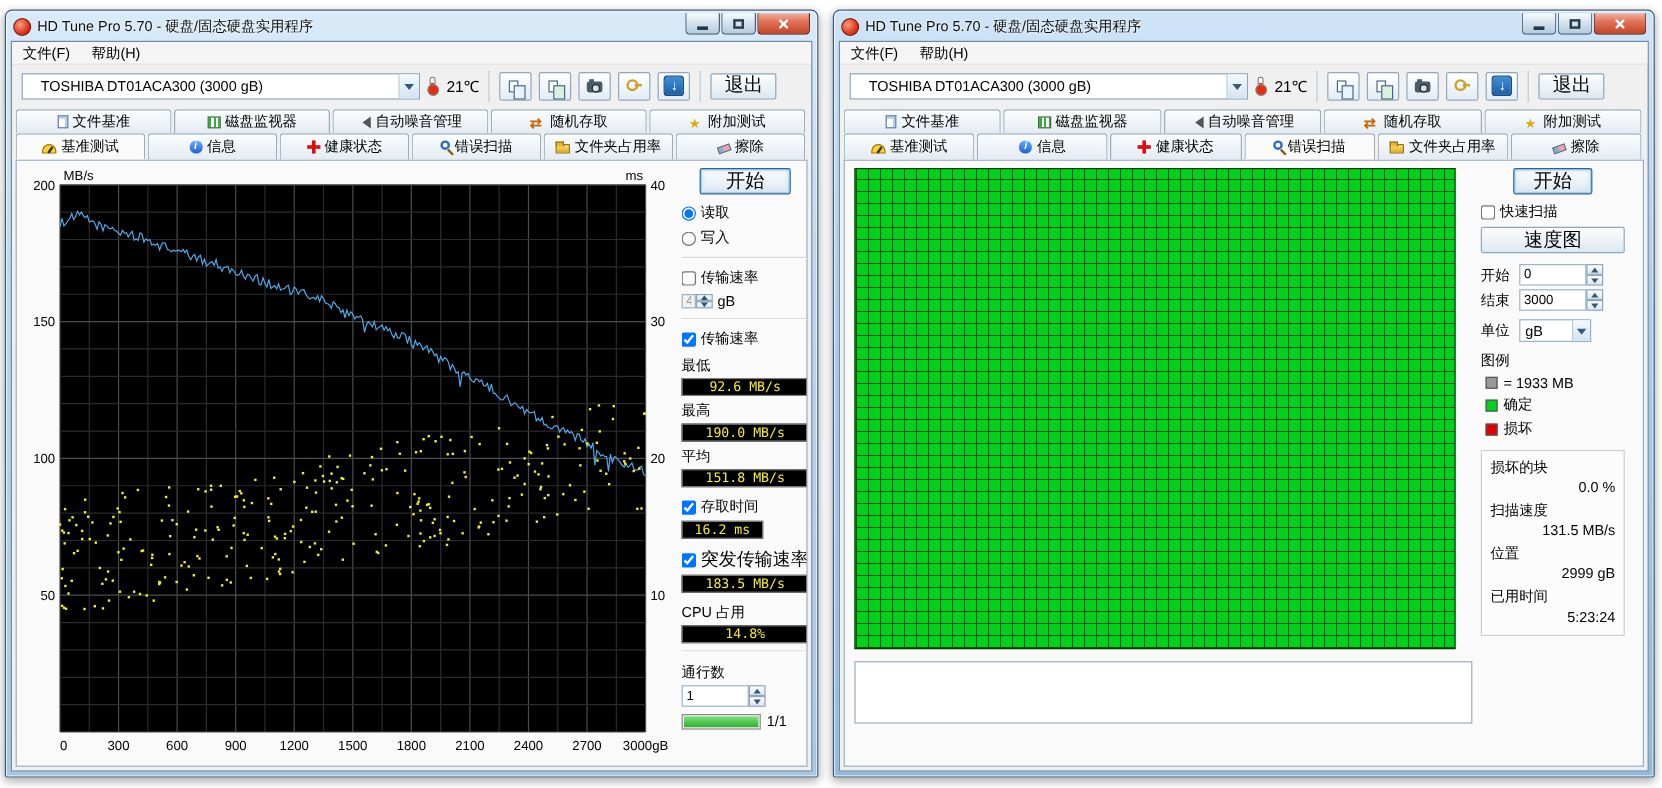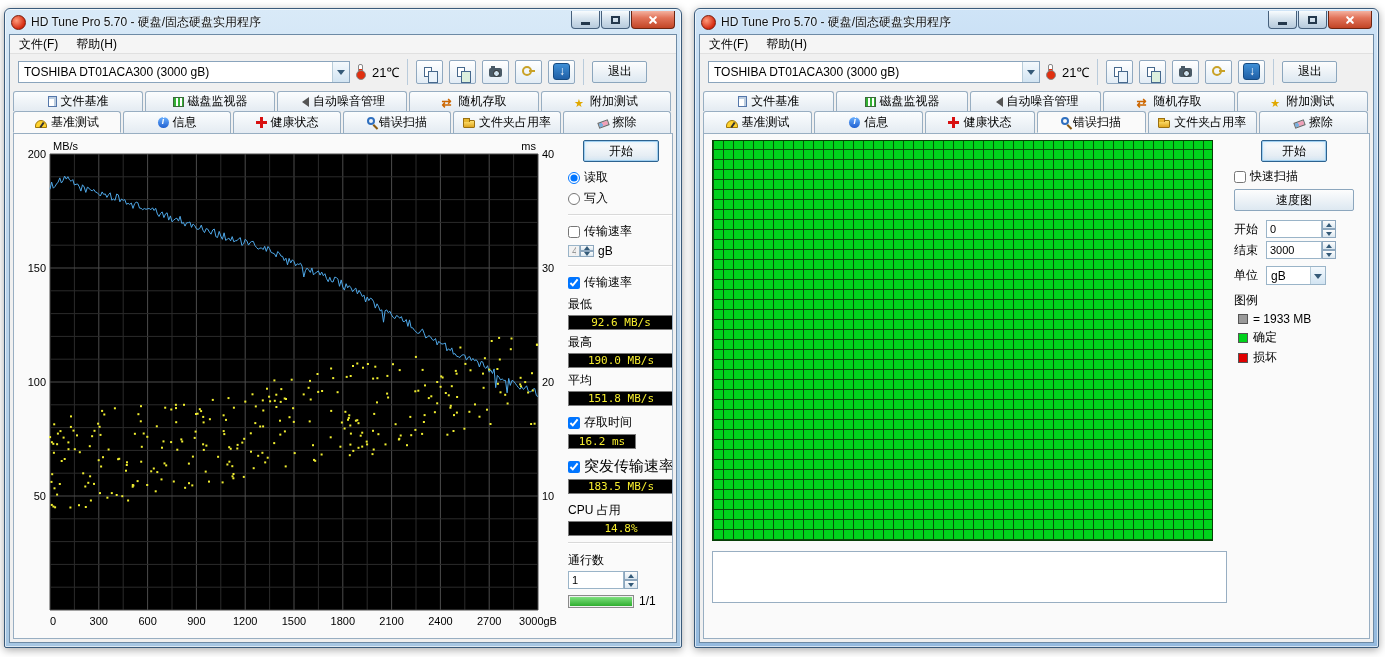--- a/index.html
+++ b/index.html
@@ -21,27 +21,27 @@
 .maxg{width:9px;height:8px;border:2px solid #24384c;background:transparent}
 .xg{position:relative;width:10px;height:10px}
 .xg::before,.xg::after{content:"";position:absolute;left:4px;top:0;width:2px;height:10px;background:#fff;border-radius:1px}
 .xg::before{transform:rotate(45deg)}.xg::after{transform:rotate(-45deg)}
 .client{position:absolute;left:4px;right:4px;top:25px;bottom:4px;background:#f0f0f0;border:1px solid #6d8aa5;display:flex;flex-direction:column;overflow:hidden}
 
 
 .menubar{height:19px;background:#f5f5f5;border-bottom:1px solid #e0e0e0;display:flex;align-items:flex-start;padding:0 4px;gap:8px;flex-shrink:0}
 .menu-item{padding:1px 5px}
 .header{height:35px;display:flex;align-items:center;gap:6px;padding:3px 8px;flex-shrink:0}
-.combo{width:332px;height:22px;border:1px solid #8aa4bc;background:#fff;display:flex;align-items:center;padding-left:5px}
+.combo{width:332px;height:22px;border:1px solid #8aa4bc;background:#fff;display:flex;align-items:center;padding-left:15px}
 .combo-btn{margin-left:auto;width:17px;height:20px;border-left:1px solid #b8ccd9;background:linear-gradient(#f4f9fd,#d2e4f2);display:flex;align-items:center;justify-content:center}
 .arr{width:0;height:0;border:4px solid transparent;border-top:5px solid #365a78;margin-top:5px}
 .temp-text{font-size:13px}
 .sep{width:1px;height:26px;background:#b9cbdb;margin:0 2px;flex-shrink:0}
 .toolbtn{width:27px;height:24px;border:1px solid #90a8bf;border-radius:2px;background:linear-gradient(#ffffff,#e2ecf5);display:flex;align-items:center;justify-content:center;flex-shrink:0}
-.btn{height:22px;border:1px solid #8ca6bd;border-radius:2px;background:linear-gradient(#fdfdfd,#dde8f1);display:flex;align-items:center;justify-content:center;font-size:12px}
+.btn{height:22px;border:1px solid #8ca6bd;border-radius:2px;background:linear-gradient(#fdfdfd,#dde8f1);display:flex;align-items:center;justify-content:center;font-size:16px}
 .btn.primary{border:1px solid #2c628f;box-shadow:inset 0 0 0 1px #9fcef0,inset 0 0 5px #bfe0f5}
 .exitbtn{width:55px}
 
 
 .ic{display:inline-block;position:relative;flex-shrink:0}
 .ic-copy{width:8px;height:10px;background:#fff;border:1px solid #46688c;margin-right:4px}
 .ic-copy::after{content:"";position:absolute;left:3px;top:3px;width:8px;height:10px;background:#eaf3fb;border:1px solid #46688c}
 .ic-copy.green::after{background:#ddf0dd}
 .ic-camera{width:13px;height:9px;background:#4a5a66;border-radius:2px;margin-top:2px}
 .ic-camera::before{content:"";position:absolute;left:2px;top:-2px;width:4px;height:3px;background:#4a5a66}
@@ -810,16 +810,26 @@
             <span>= 1933 MB</span>
           </div>
         <div class="lrow">
             <span class="sq" style="background: rgb(0, 210, 28);"></span>
             <span>确定</span>
           </div>
         <div class="lrow">
             <span class="sq" style="background: rgb(224, 0, 0);"></span>
             <span>损坏</span>
           </div>
+        <div class="gbox">
+          <div>损坏的块</div>
+          <div class="gval">0.0 %</div>
+          <div>扫描速度</div>
+          <div class="gval">131.5 MB/s</div>
+          <div>位置</div>
+          <div class="gval">2999 gB</div>
+          <div>已用时间</div>
+          <div class="gval">5:23:24</div>
+        </div>
       </div>
     </div>
   </div>
 </div>
 
 </body></html>

